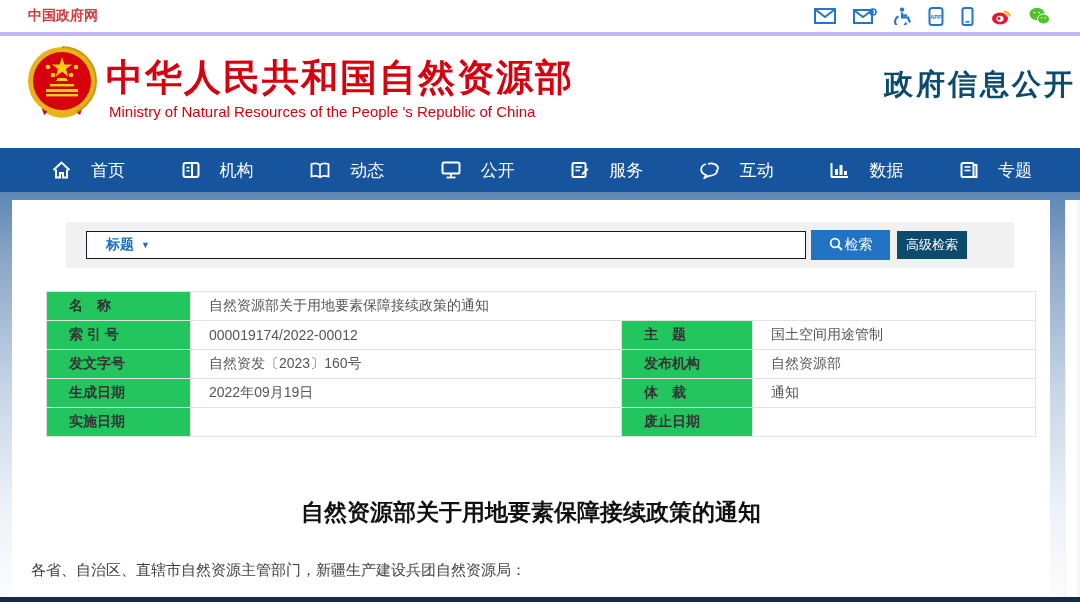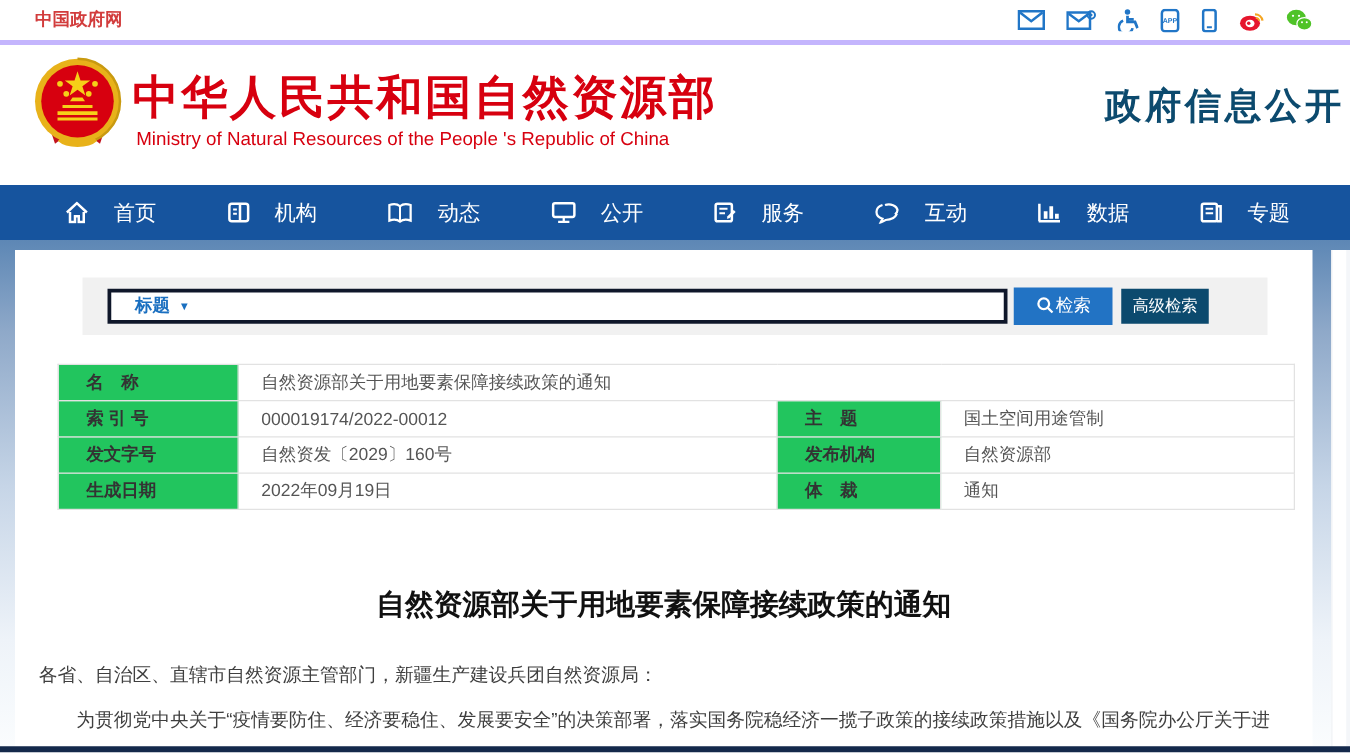--- a/index.html
+++ b/index.html
@@ -40,21 +40,21 @@
   }
   .card { position:absolute; left:12px; top:8px; width:1038px; bottom:-1px; background:#fff; }
   .scroll-track {
     position:absolute; right:0; top:8px; bottom:0; width:15px;
     background:#fff; border-left:1px solid #f0f2f5; border-right:3px solid #f4f6f9;
   }
   
   .search-band { position:relative; margin:22px 36px 0 54px; height:46px; background:#f1f1f1; }
   .search-input {
     position:absolute; left:20px; top:9px; width:720px; height:28px;
-    background:#fff; border:3px solid #0f172a; display:flex; align-items:center;
+    background:#fff; border:1px solid #0f172a; display:flex; align-items:center;
     padding-left:19px; cursor:text;
   }
   .field-selector { color:#1a6fc0; font-weight:bold; font-size:14px; cursor:pointer; display:flex; align-items:center; gap:7px; }
   .field-selector .caret { font-size:9px; color:#1a6fc0; }
   .search-btn {
     position:absolute; left:745px; top:8px; width:79px; height:30px;
     background:#2273c4; color:#fff; border:none; font-size:14px;
     display:flex; align-items:center; justify-content:center; gap:2px; cursor:pointer;
     font-family:inherit;
   }
@@ -284,30 +284,36 @@
         <td class="val" colspan="3">自然资源部关于用地要素保障接续政策的通知</td>
       </tr>
       <tr>
         <td class="lbl">索 引 号</td>
         <td class="val">000019174/2022-00012</td>
         <td class="lbl">主　题</td>
         <td class="val">国土空间用途管制</td>
       </tr>
       <tr>
         <td class="lbl">发文字号</td>
-        <td class="val">自然资发〔2029〕160号</td>
+        <td class="val">自然资发〔2023〕160号</td>
         <td class="lbl">发布机构</td>
         <td class="val">自然资源部</td>
       </tr>
       <tr>
         <td class="lbl">生成日期</td>
         <td class="val">2022年09月19日</td>
         <td class="lbl">体　裁</td>
         <td class="val">通知</td>
       </tr>
+      <tr>
+        <td class="lbl">实施日期</td>
+        <td class="val"></td>
+        <td class="lbl">废止日期</td>
+        <td class="val"></td>
+      </tr>
     </tbody>
       </table>
 
     <h1 class="doc-title">自然资源部关于用地要素保障接续政策的通知</h1>
     <div class="doc-body">
       <p>各省、自治区、直辖市自然资源主管部门，新疆生产建设兵团自然资源局：</p>
       <p class="doc-par">为贯彻党中央关于“疫情要防住、经济要稳住、发展要安全”的决策部署，落实国务院稳经济一揽子政策的接续政策措施以及《国务院办公厅关于进</p>
     </div>
 
   </div>

